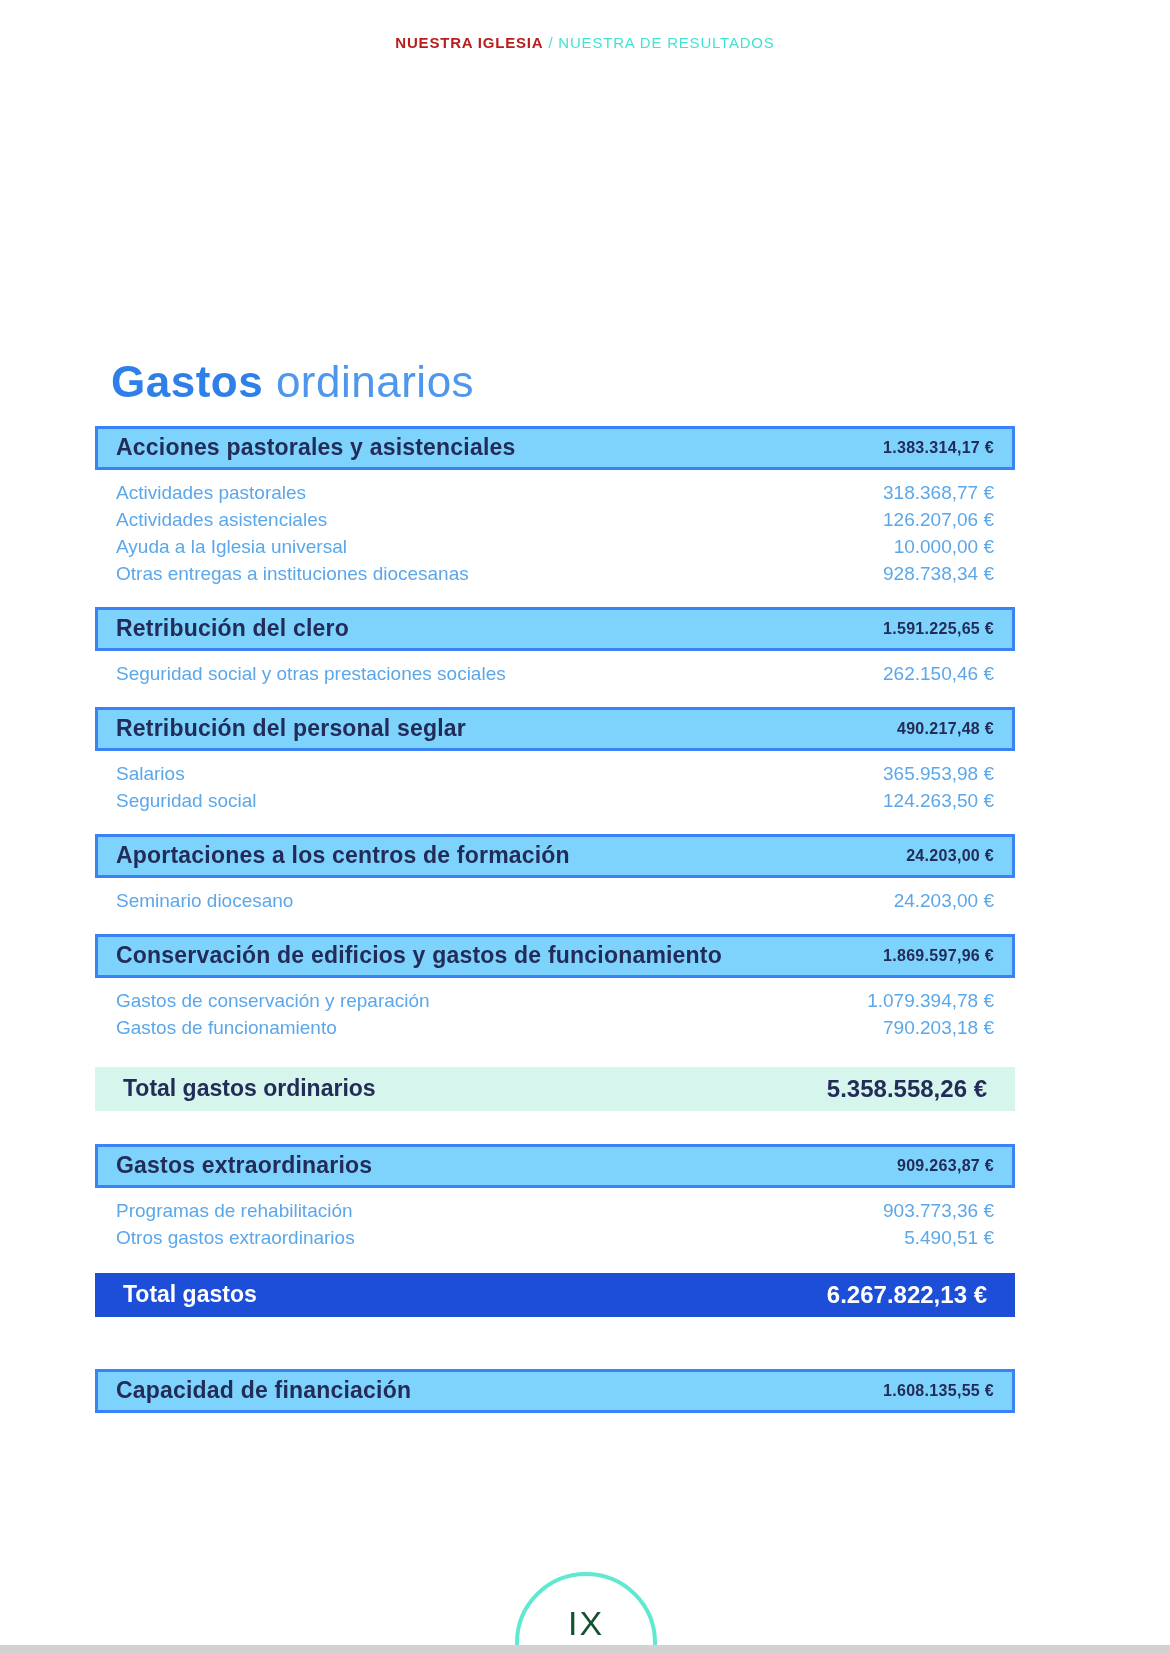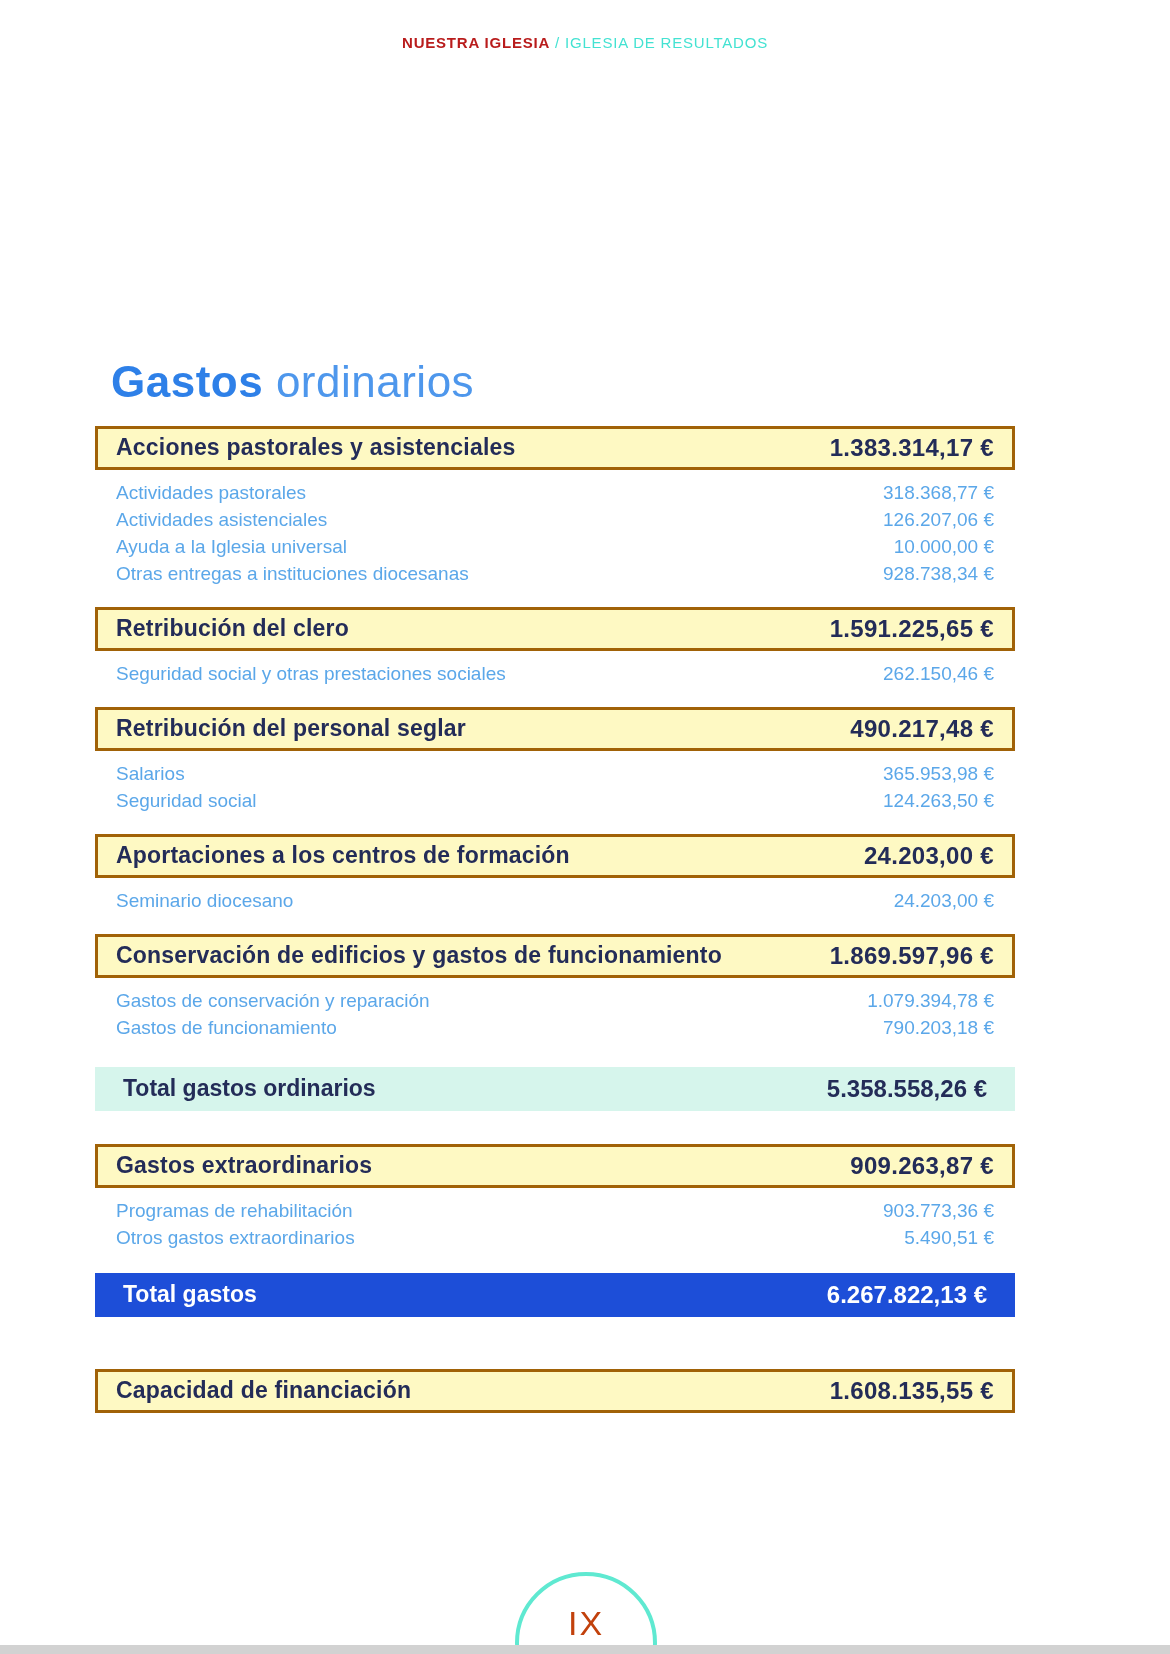--- a/index.html
+++ b/index.html
@@ -35,31 +35,31 @@
     color: #2e80e8;
     letter-spacing: 0.5px;
   }
   .page-title .t-rest { font-weight: 300; color: #4e97ec; }
 
   .content { width: 920px; margin: 18px 0 0 95px; }
 
   
   .head-box {
     height: 44px;
-    border: 3px solid #a16207;
-    background: #fef9c3;
+    border: 3px solid #3b82f6;
+    background: #7dd3fc;
     display: flex;
     align-items: center;
     justify-content: space-between;
     padding: 6px 18px;
     color: #232c58;
     font-weight: 700;
   }
   .head-box .h-label  { font-size: 23px; letter-spacing: 0.2px; }
-  .head-box .h-amount { font-size: 24px; letter-spacing: 0.3px; }
+  .head-box .h-amount { font-size: 16px; letter-spacing: 0.3px; }
 
   
   .sub-list { list-style: none; padding: 9px 21px 0 21px; }
   .sub-row {
     display: flex;
     justify-content: space-between;
     align-items: baseline;
     line-height: 27px;
     font-size: 19px;
     font-weight: 400;
@@ -97,38 +97,38 @@
     display: flex;
     justify-content: center;
     align-items: flex-start;
     background: #ffffff;
   }
   .page-badge .roman {
     margin-top: 28px;
     font-size: 34px;
     font-weight: 400;
     letter-spacing: 2px;
-    color: #c2410c;
+    color: #14532d;
   }
 
   .page-edge {
     position: absolute;
     left: 0; bottom: 0;
     width: 100%; height: 9px;
     background: #d2d2d2;
     z-index: 2;
   }
 </style>
 </head>
 <body>
 
 <div class="page">
 
   <div class="breadcrumb">
-    <span class="brand">NUESTRA IGLESIA</span><span class="sep"> / </span><span class="sect">IGLESIA DE RESULTADOS</span>
+    <span class="brand">NUESTRA IGLESIA</span><span class="sep"> / </span><span class="sect">NUESTRA DE RESULTADOS</span>
   </div>
 
   <h1 class="page-title">
     <span class="t-bold">Gastos</span><span class="t-rest"> ordinarios</span>
   </h1>
 
   <div class="content">
 
     <section class="expense">
       <div class="head-box">

